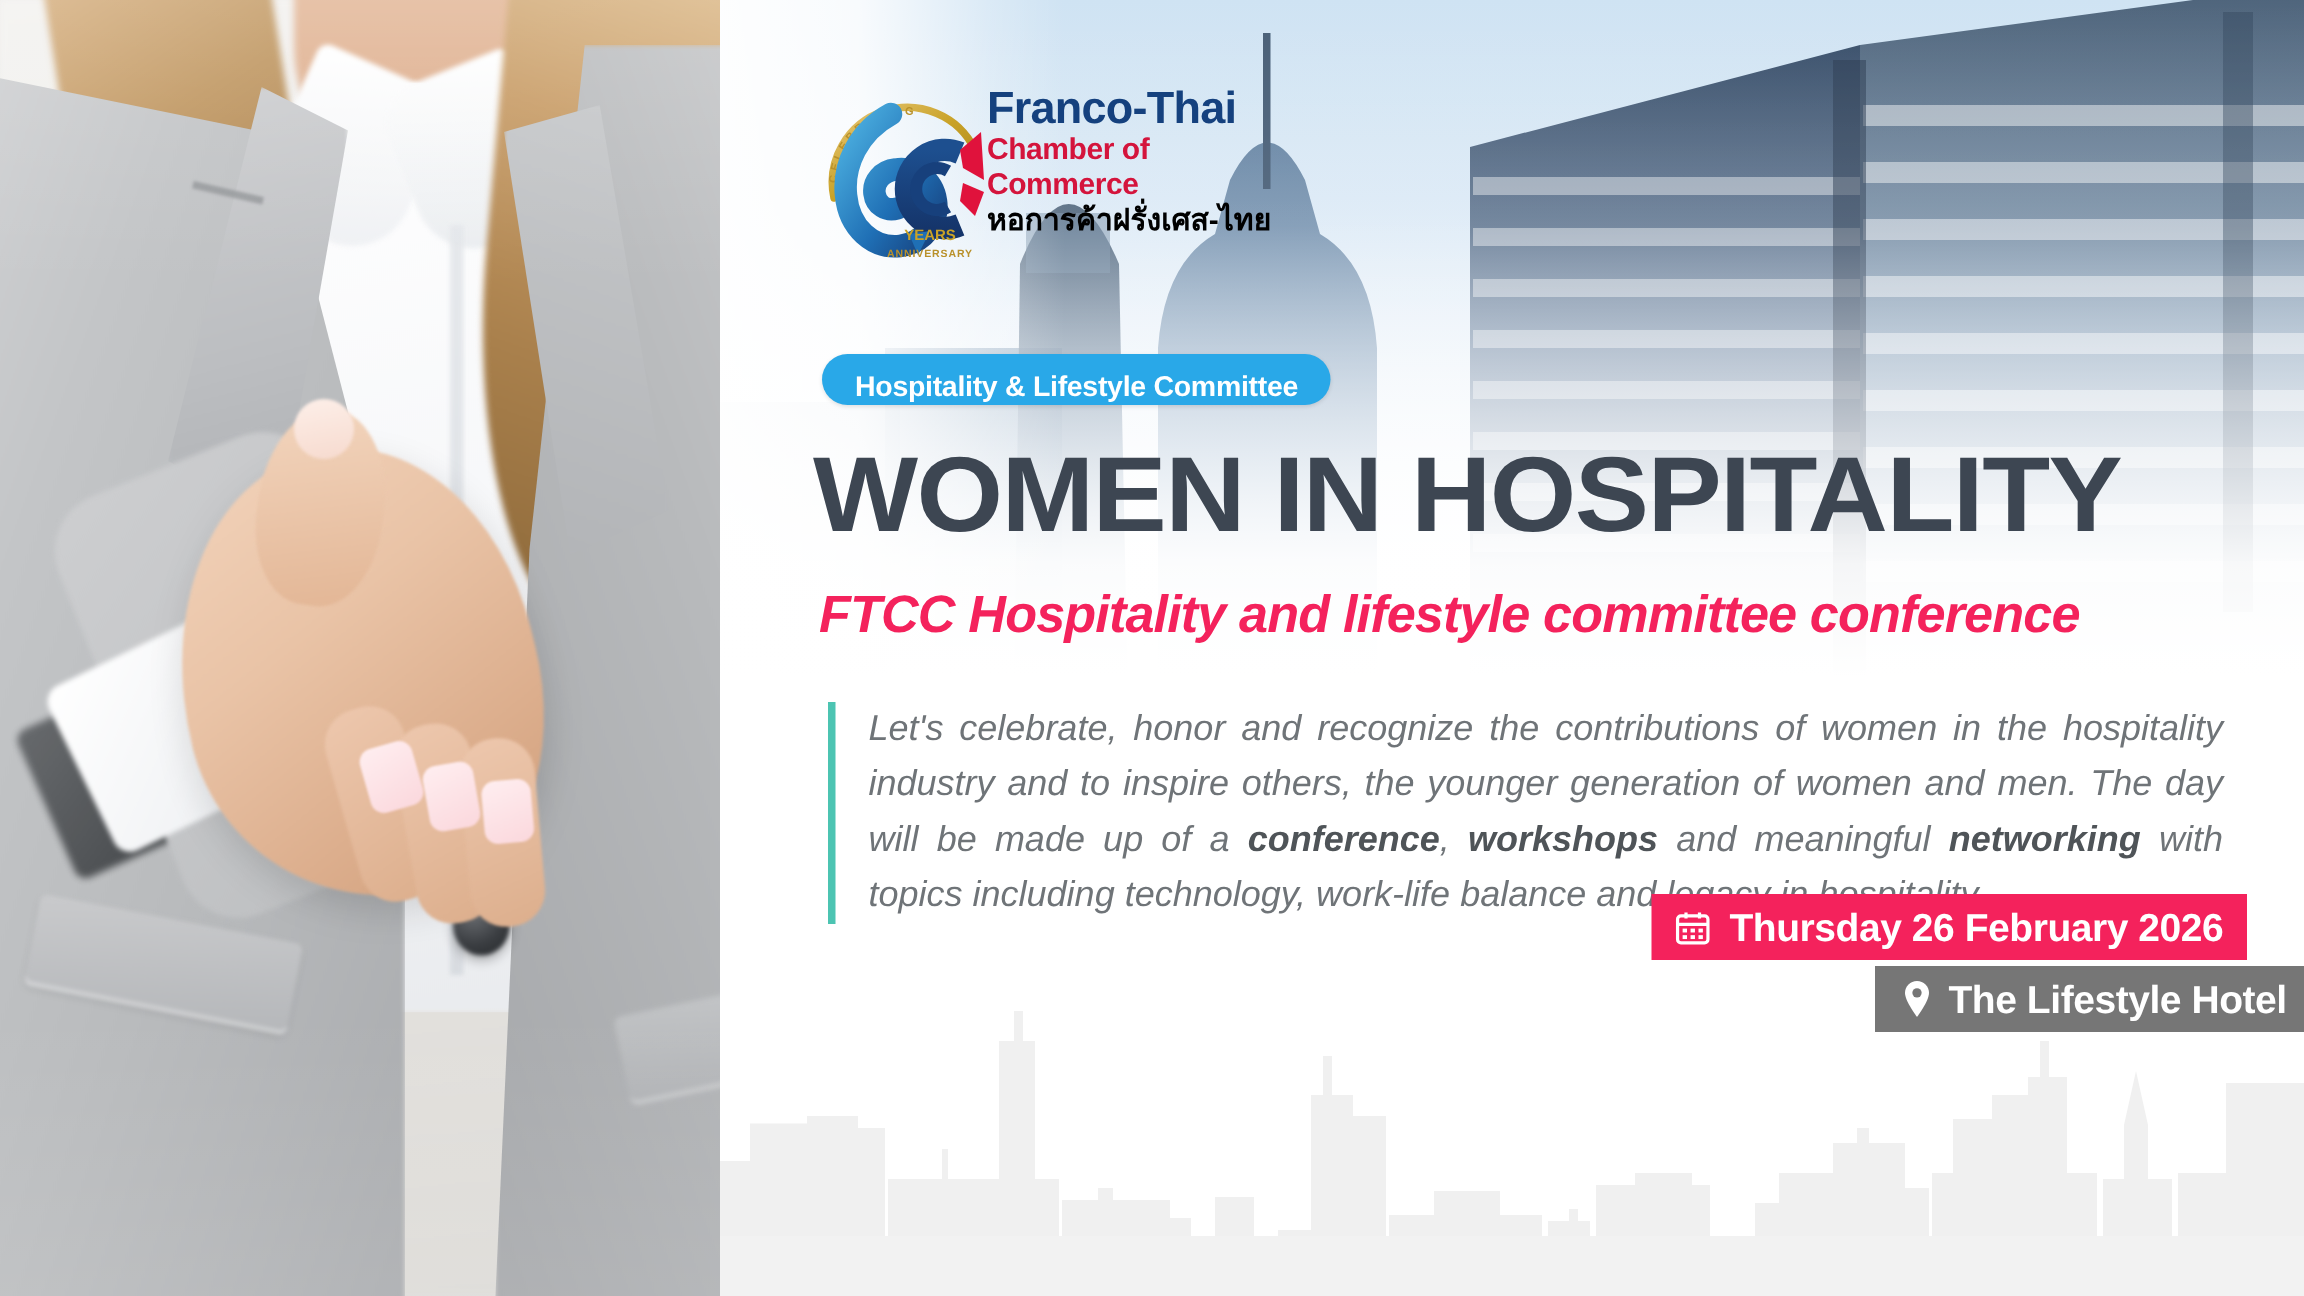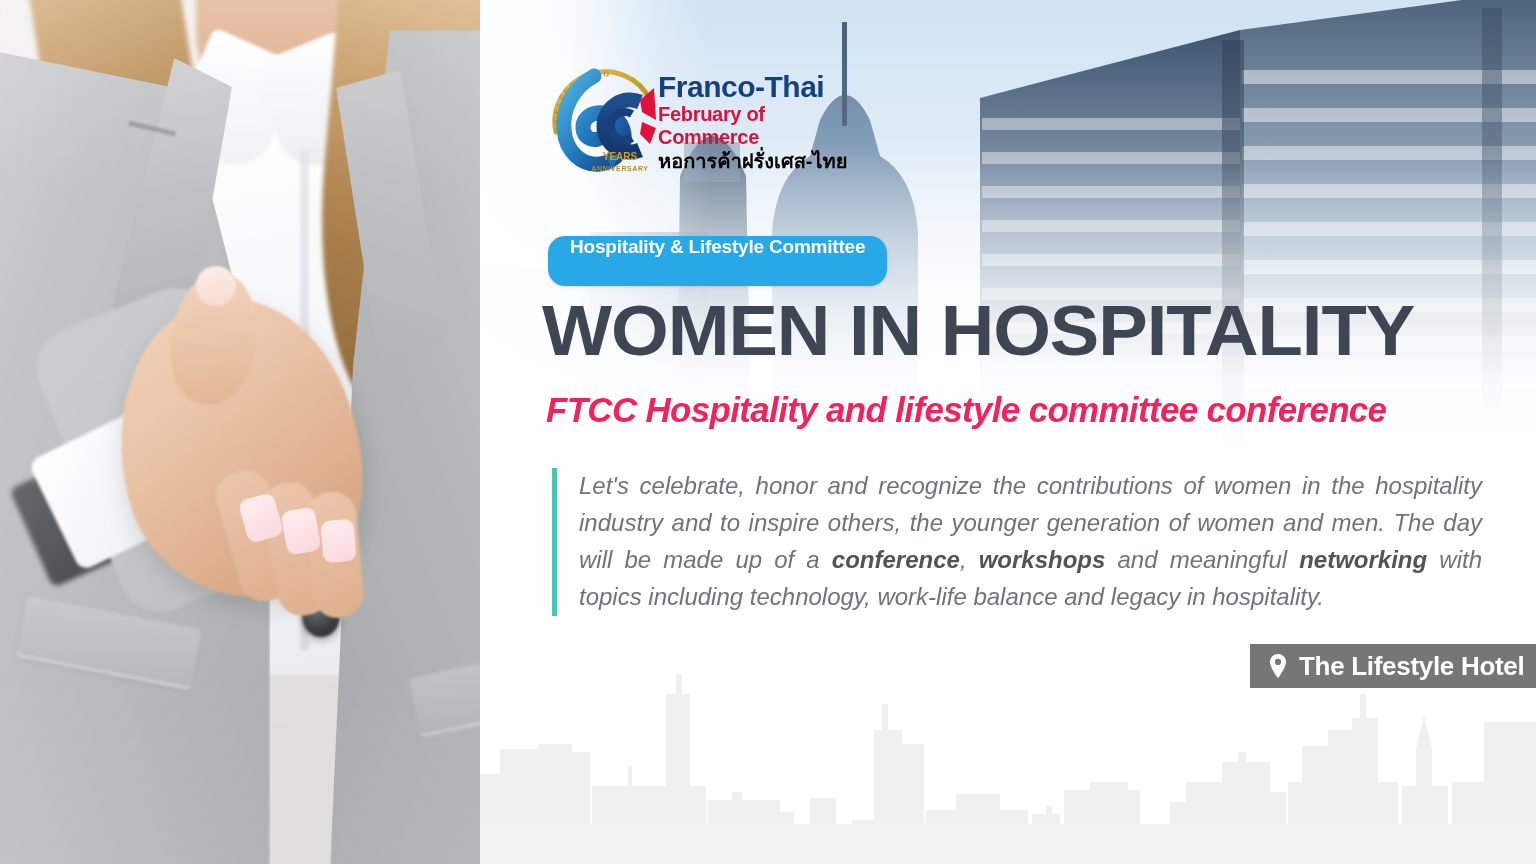--- a/index.html
+++ b/index.html
@@ -119,28 +119,28 @@
                      rgba(255,255,255,.55) 58%, rgba(255,255,255,.93) 80%, #ffffff 96%); }
   .white-left { position:absolute; left:0; top:0; width:230px; height:470px;
           background:linear-gradient(90deg, rgba(255,255,255,.96) 0%, rgba(255,255,255,.86) 40%,
                      rgba(255,255,255,.25) 78%, rgba(255,255,255,0) 100%); }
 
   
   .skyline { position:absolute; left:0; bottom:0; width:1056px; height:190px; }
 
   
   #logo { position:absolute; left:70px; top:48px; width:300px; height:130px; }
-  .logo-txt { position:absolute; left:108px; top:24px; }
+  .logo-txt { position:absolute; left:108px; top:10px; }
   .lg1 { font-size:30px; font-weight:bold; color:#15417e; letter-spacing:-.5px; line-height:1.02; }
   .lg2 { font-size:20px; font-weight:bold; color:#d4143c; letter-spacing:-.3px; line-height:1.15; }
   .lg3 { font-size:20px; font-weight:bold; color:#000000; letter-spacing:0; line-height:1.2; }
 
   
-  #badge { position:absolute; left:68px; top:236px; height:50px; padding:0 22px;
-           background:#29a8e8; border-radius:17px; display:flex; align-items:flex-start;
+  #badge { position:absolute; left:68px; top:236px; height:34px; padding:0 22px;
+           background:#29a8e8; border-radius:17px; display:flex; align-items:flex-end;
            box-shadow:0 1px 3px rgba(0,0,0,.12); }
   #badge span { color:#fff; font-size:19px; font-weight:bold; letter-spacing:-.2px; }
 
   
   #title { position:absolute; left:62px; top:296px; width:985px;
            font-size:71px; font-weight:bold; color:#3d4652; line-height:.98;
            letter-spacing:-1px; transform:scaleX(1.045); transform-origin:left center;
            white-space:nowrap; }
   #subtitle { position:absolute; left:66px; top:390px; width:985px;
            font-size:35px; font-weight:bold; font-style:italic; color:#f4225c;
@@ -323,38 +323,57 @@
 
         <path d="M90,52 L104,40 L106,72 L92,64 Z" fill="#e0123c"></path>
         <path d="M92,74 L106,80 L100,96 L90,86 Z" fill="#e0123c"></path>
 
         <path d="M56,108 L70,106 L62,122 Z" fill="#1f6fb5"></path>
         <text x="70" y="112" font-size="10" font-weight="bold" fill="#c9a227" text-anchor="middle" font-family="Liberation Sans, sans-serif">YEARS</text>
         <text x="70" y="123" font-size="7" font-weight="bold" fill="#b9912b" text-anchor="middle" letter-spacing=".6" font-family="Liberation Sans, sans-serif">ANNIVERSARY</text>
       </svg>
       <div class="logo-txt">
         <div class="lg1">Franco-Thai</div>
-        <div class="lg2">February of Commerce</div>
+        <div class="lg2">Chamber of Commerce</div>
         <div class="lg3">หอการค้าฝรั่งเศส-ไทย</div>
       </div>
     </div>
 
     <div id="badge">
       <span>Hospitality &amp; Lifestyle Committee</span>
     </div>
 
     <div id="title">WOMEN IN HOSPITALITY</div>
     <div id="subtitle">FTCC Hospitality and lifestyle committee conference</div>
 
     <div id="desc-wrap">
       <p id="desc">
         <span>Let's celebrate, honor and recognize the contributions of women in the hospitality industry and to inspire others, the younger generation of women and men. The day will be made up of a </span><b>conference</b><span>, </span><b>workshops</b><span> and meaningful </span><b>networking</b><span> with topics including technology, work-life balance and legacy in hospitality.</span>
       </p>
     </div>
 
+    <div id="bar-date">
+      <span class="bar-icon">
+        <svg width="27" height="27" viewBox="0 0 24 24" fill="none" stroke="#fff" stroke-width="1.9">
+          <rect x="3" y="5" width="18" height="16" rx="2"></rect>
+          <line x1="3" y1="10" x2="21" y2="10"></line>
+          <line x1="8" y1="3" x2="8" y2="6.5"></line>
+            <line x1="16" y1="3" x2="16" y2="6.5"></line>
+          <g fill="#fff" stroke="none">
+            <rect x="6" y="12.5" width="2.6" height="2.3"></rect>
+              <rect x="10.7" y="12.5" width="2.6" height="2.3"></rect>
+            <rect x="15.4" y="12.5" width="2.6" height="2.3"></rect>
+            <rect x="6" y="16.4" width="2.6" height="2.3"></rect>
+              <rect x="10.7" y="16.4" width="2.6" height="2.3"></rect>
+            <rect x="15.4" y="16.4" width="2.6" height="2.3"></rect>
+          </g>
+        </svg>
+      </span>
+      <span class="bar-txt">Thursday 26 February 2026</span>
+    </div>
 
     <div id="bar-loc">
       <span class="bar-icon">
         <svg width="24" height="28" viewBox="0 0 24 28" fill="#fff">
           <path d="M12 2 C7.6 2 4 5.5 4 9.9 C4 15.6 12 26 12 26 S20 15.6 20 9.9 C20 5.5 16.4 2 12 2 Z"></path>
           <circle cx="12" cy="9.9" r="3.1" fill="#767676"></circle>
         </svg>
       </span>
       <span class="bar-txt">The Lifestyle Hotel</span>
     </div>

